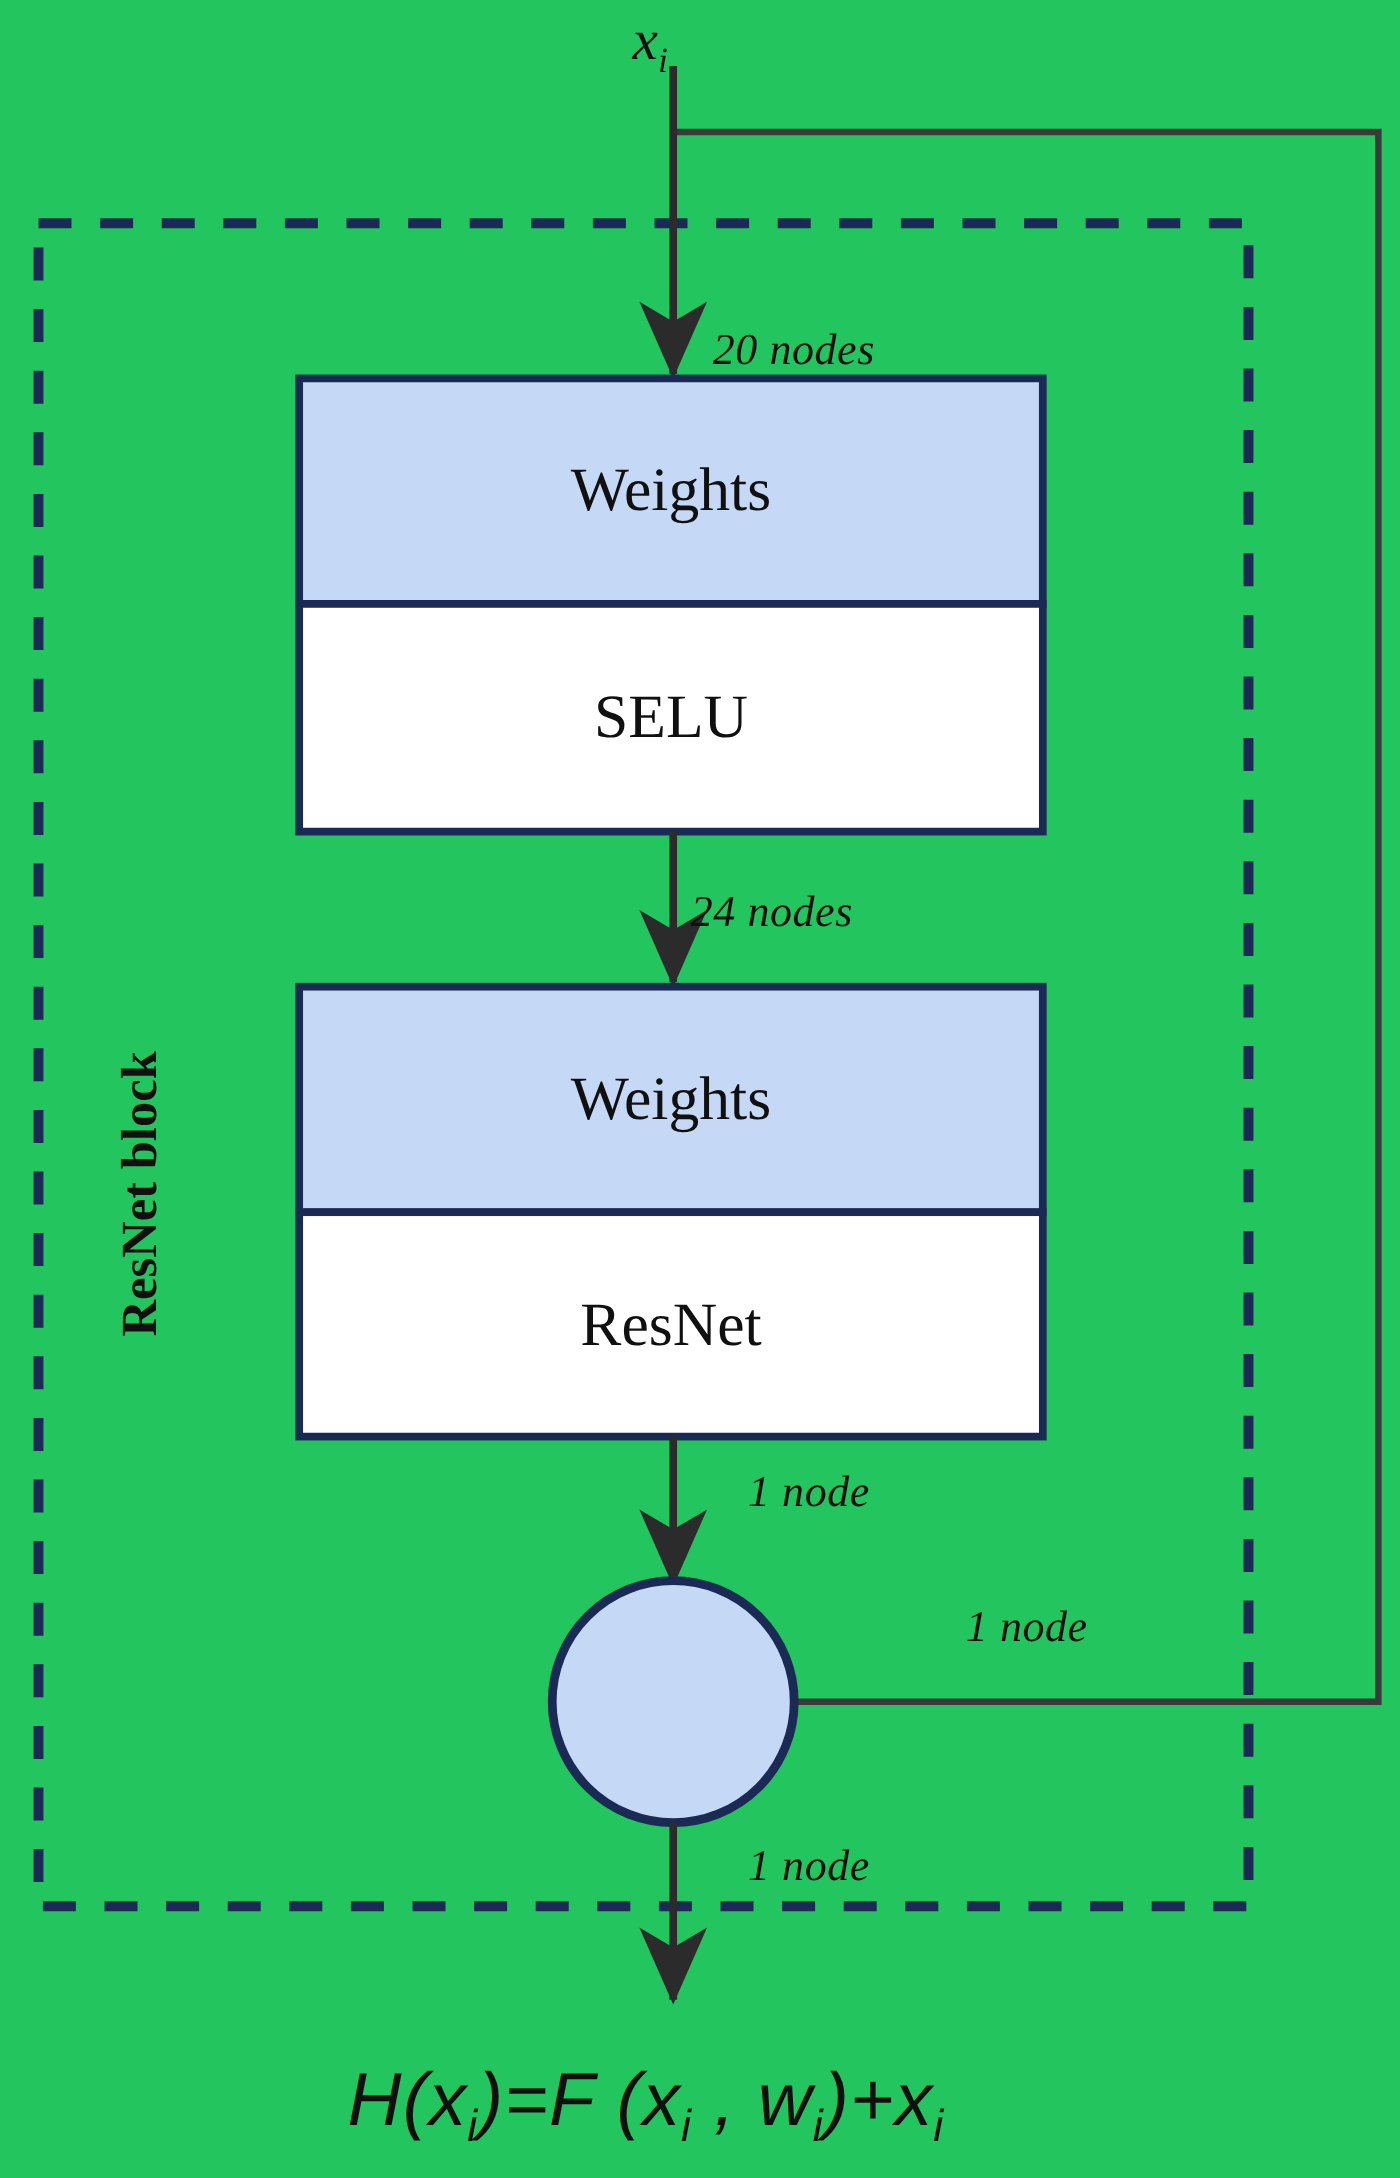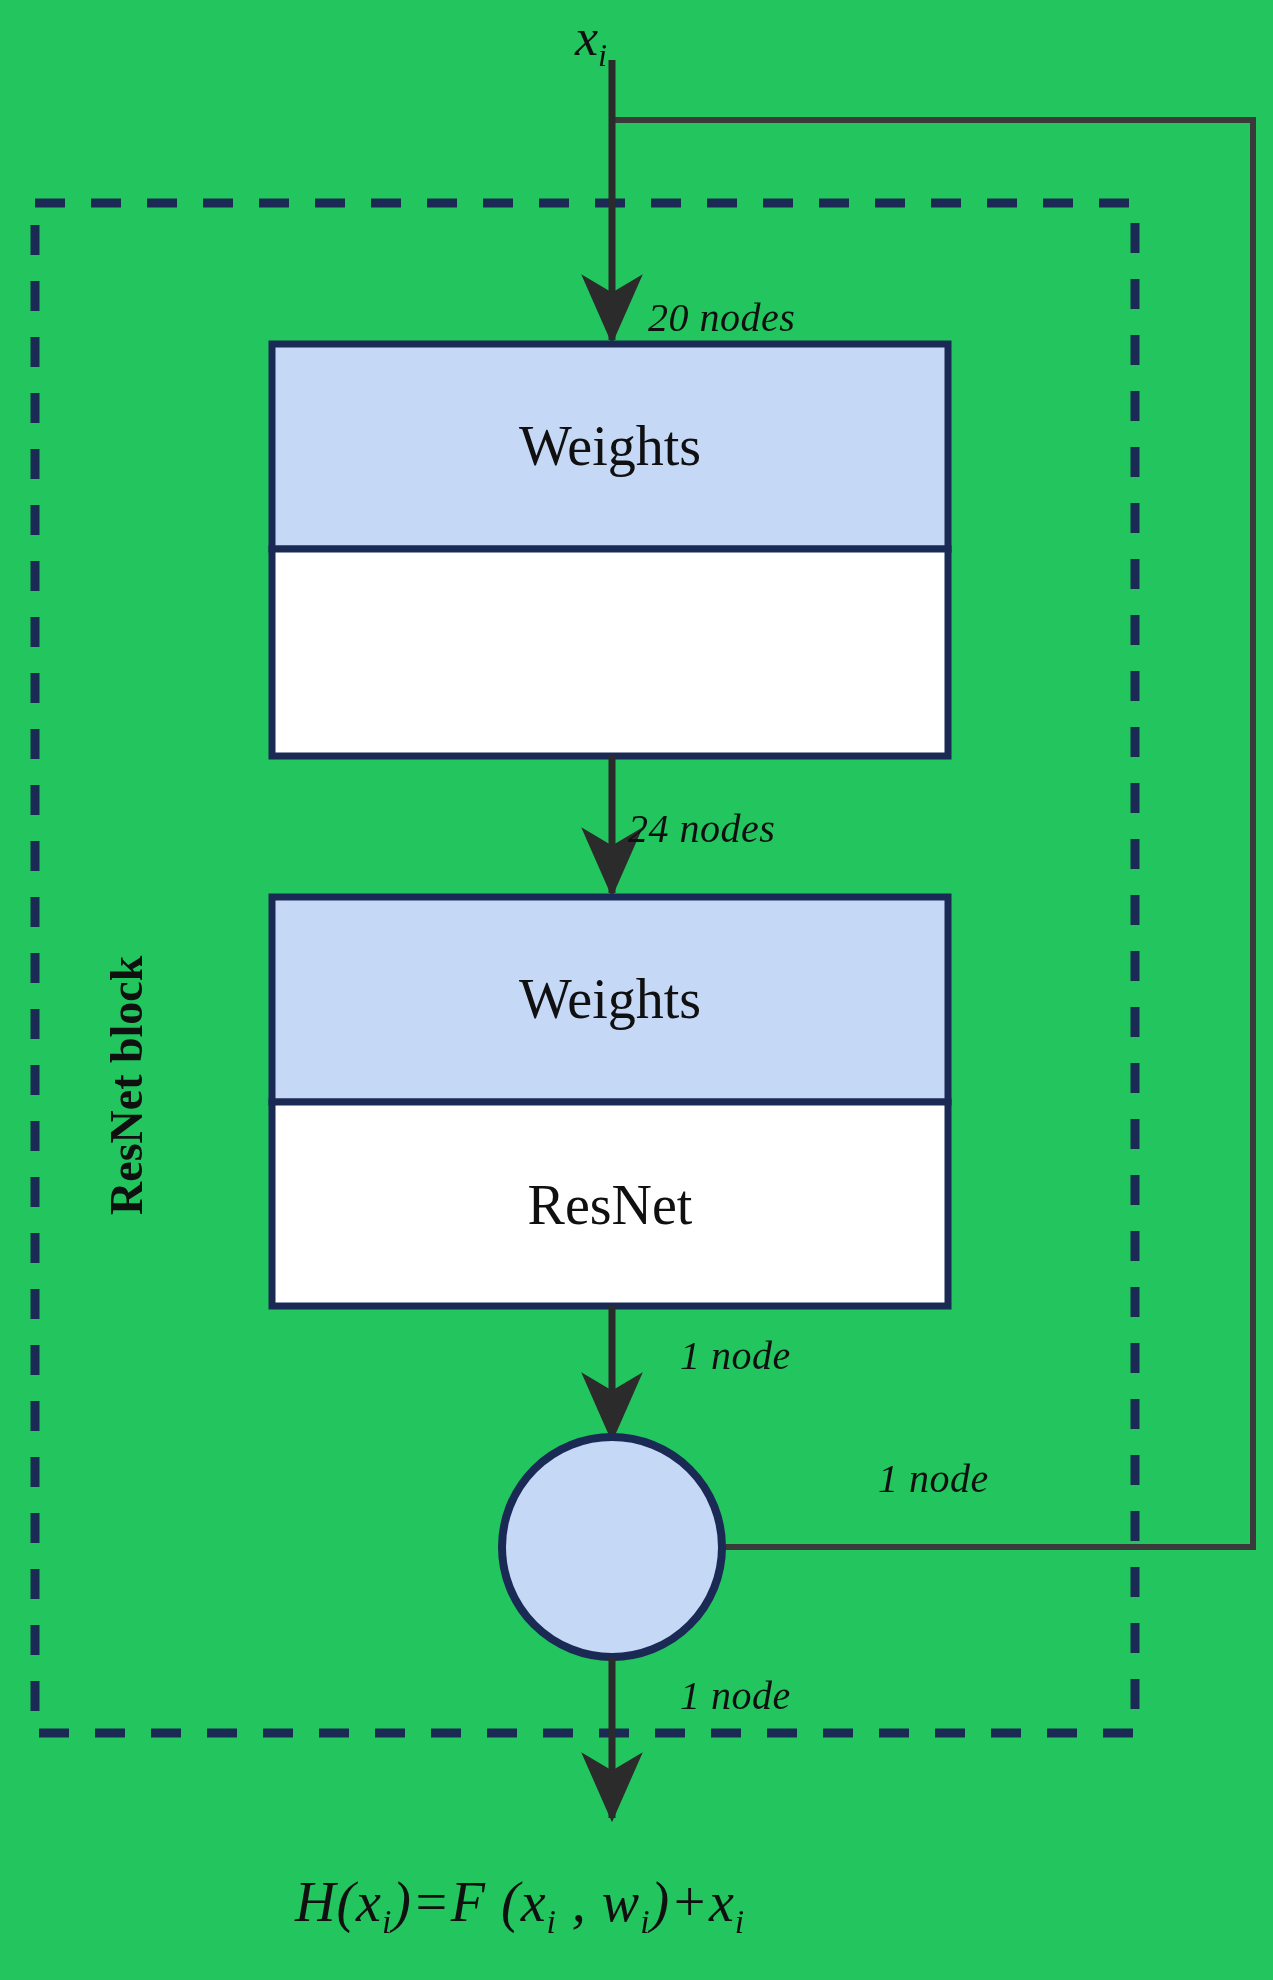--- a/index.html
+++ b/index.html
@@ -50,24 +50,25 @@
     font-style: italic;
   }
   .block-label {
     font-family: "Liberation Serif", "DejaVu Serif", serif;
     font-weight: bold;
     font-size: 46px;
     transform-origin: 0 0;
     transform: rotate(-90deg);
   }
   .formula {
-    font-family: Liberation Serif, serif;
+    font-family: Liberation Sans, sans-serif;
     font-style: italic;
-    font-size: 56px;
+    font-size: 68px;
     letter-spacing: 1px;
+    margin-left: 21px;
   }
   .formula sub {
     font-size: 0.6em;
     font-style: italic;
   }
   .add-label {
     font-family: "Liberation Serif", "DejaVu Serif", serif;
     font-size: 52px;
   }
 </style>
@@ -104,20 +105,21 @@
     <line x1="612" y1="1657" x2="612" y2="1818" stroke="#2b2b2b" stroke-width="7" marker-end="url(#arrowhead)"></line>
   </svg>
 
   <div class="lbl xi-label" style="left:575px; top:8px;">
     <span>x</span><sub>i</sub>
   </div>
 
   <div class="lbl block-label" style="left:100px; top:1215px;">ResNet block</div>
 
   <div class="lbl box-label" style="left:272px; top:414px; width:676px;">Weights</div>
+  <div class="lbl box-label" style="left:272px; top:620px; width:676px;">SELU</div>
   <div class="lbl box-label" style="left:272px; top:967px; width:676px;">Weights</div>
   <div class="lbl box-label" style="left:272px; top:1173px; width:676px;">ResNet</div>
 
 
   <div class="lbl node-label" style="left:648px; top:252px;margin-top:42px;">20 nodes</div>
   <div class="lbl node-label" style="left:628px; top:805px;">24 nodes</div>
   <div class="lbl node-label" style="left:680px; top:1332px;">1 node</div>
   <div class="lbl node-label" style="left:878px; top:1455px;">1 node</div>
   <div class="lbl node-label" style="left:680px; top:1672px;">1 node</div>
 

